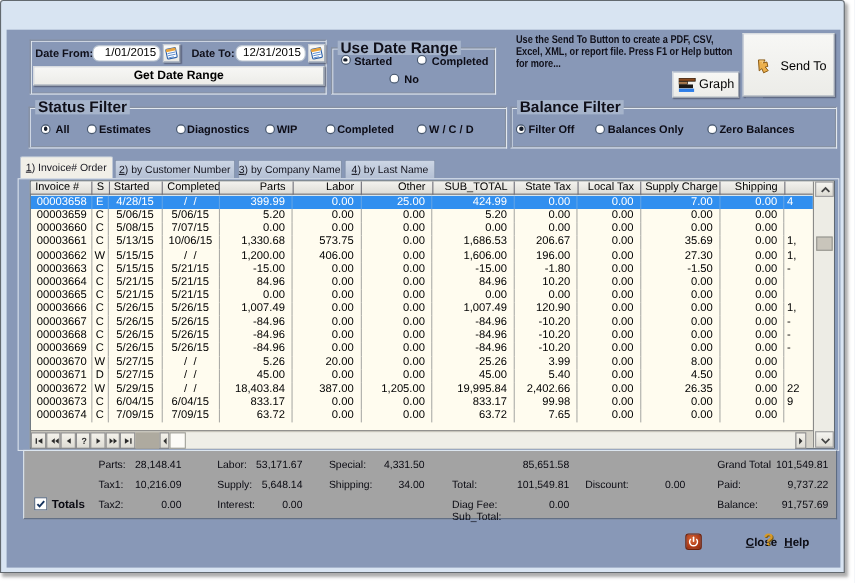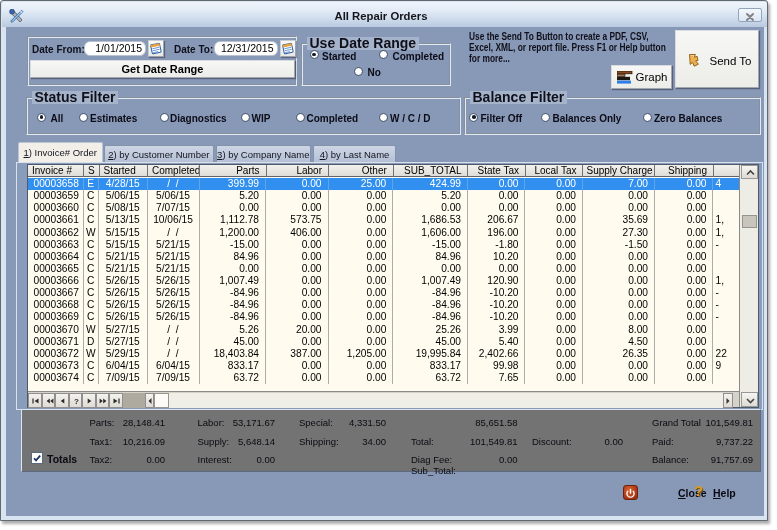--- a/index.html
+++ b/index.html
@@ -74,44 +74,31 @@
 #vscroll { position:absolute; left:711.5px; top:0; width:18.5px; height:242px;
   background:#EDECE5; border-left:1px solid #8A8A88; }
 .sbtn { position:absolute; background:linear-gradient(#F6F5F1,#DDDbD3);
   border:1px solid #98989A; }
 #navstrip { position:absolute; left:0; top:226px; width:711.5px; height:16px;
   background:#D5D2C9; border-top:1px solid #8A8A88; }
 .nbtn { position:absolute; top:0.5px; width:13.5px; height:15px;
   background:linear-gradient(#F4F2EC,#DEDCD4); border:1px solid #8F8F91; }
 
 #sumpanel { position:absolute; left:15px; top:382px; width:740px; height:63px;
-  background:#737373; border:1px solid #5C6B82; border-top-color:#DCE6F0;
+  background:#a3a3a3; border:1px solid #5C6B82; border-top-color:#DCE6F0;
   border-left-color:#DCE6F0; }
 .sl { position:absolute; font-size:9.5px; color:#0A0A12; line-height:11px; white-space:nowrap; }
 .sv { position:absolute; font-size:9.5px; color:#0A0A12; line-height:11px;
   text-align:right; white-space:nowrap; }
 .blbl { position:absolute; font-size:10.5px; font-weight:bold; color:#0A0A12;
   line-height:14px; white-space:nowrap; }
 </style>
 </head>
 <body>
 <div id="win">
-  <div id="tbar">
-    <svg id="ticon" style="position:absolute;left:6px;top:6px" width="17" height="16" viewBox="0 0 17 16">
-        <path d="M3.2 2.2 L5.8 2.2 L14.2 11.8 L12.2 13.8 L2.8 5.2 Z" fill="#9aa2ac" stroke="#3a4least048" stroke-width="0"></path>
-        <path d="M2.6 2.4 L5.4 2.6 L14 12 L12 14 L2.8 5 Z" fill="#aab2bc" stroke="#4a5058" stroke-width="0.7"></path>
-        <rect x="1.8" y="1.6" width="4.4" height="4.2" rx="1.2" fill="#3a66b0" stroke="#1c3a70" stroke-width="0.7"></rect>
-        <path d="M13.6 2.2 L15 3.6 L4.6 14 L3.4 14.2 L3 12.8 Z" fill="#8fc0ee" stroke="#35628f" stroke-width="0.8"></path>
-        <path d="M12.6 3.2 L13.9 4.5" stroke="#e8f2fc" stroke-width="1.1"></path>
-      </svg>
-    <div id="title">All Repair Orders</div>
-    <div id="closebtn"><svg width="22" height="12" viewBox="0 0 22 12">
-          <path d="M8 3 L14 9 M14 3 L8 9" stroke="#84848A" stroke-width="2" stroke-linecap="round"></path>
-        </svg></div>
-  </div>
   <div id="body">
 
     <div class="grp" style="left:21px; top:9px; width:270px; height:50px;"></div>
     <div class="lbl" style="left:26px; top:17px;">Date From:</div>
     <div class="field" style="left:78px; top:14px; width:62px; height:15px; padding-right:3px;">1/01/2015</div>
     <div class="ibtn" style="left:141.5px; top:13px; width:16px; height:17px;">
       <svg width="14" height="15" viewBox="0 0 14 15" style="position:absolute;left:0px;top:0px">
           <g transform="rotate(-12 7 8)">
             <rect x="2.5" y="3" width="9" height="9" rx="1" fill="#fff" stroke="#2b5fa8" stroke-width="1"></rect>
             <rect x="2.5" y="3" width="9" height="2.6" fill="#e8a33d"></rect>
@@ -252,21 +239,21 @@
             <span class="c9 cr">0.00</span>
             <span class="c10 cr">0.00</span>
             <span class="c11 cr">0.00</span>
             <span class="c12 cl" style="padding-left:2px;"></span>
           </div>
         <div class="row">
             <span class="c0 cl" style="padding-left:6px;">00003661</span>
             <span class="c1 cc">C</span>
             <span class="c2 cc">5/13/15</span>
             <span class="c3 cc">10/06/15</span>
-            <span class="c4 cr">1,112.78</span>
+            <span class="c4 cr">1,330.68</span>
             <span class="c5 cr">573.75</span>
             <span class="c6 cr">0.00</span>
             <span class="c7 cr">1,686.53</span>
             <span class="c8 cr">206.67</span>
             <span class="c9 cr">0.00</span>
             <span class="c10 cr">35.69</span>
             <span class="c11 cr">0.00</span>
             <span class="c12 cl" style="padding-left:2px;">1,</span>
           </div>
         <div class="row">

